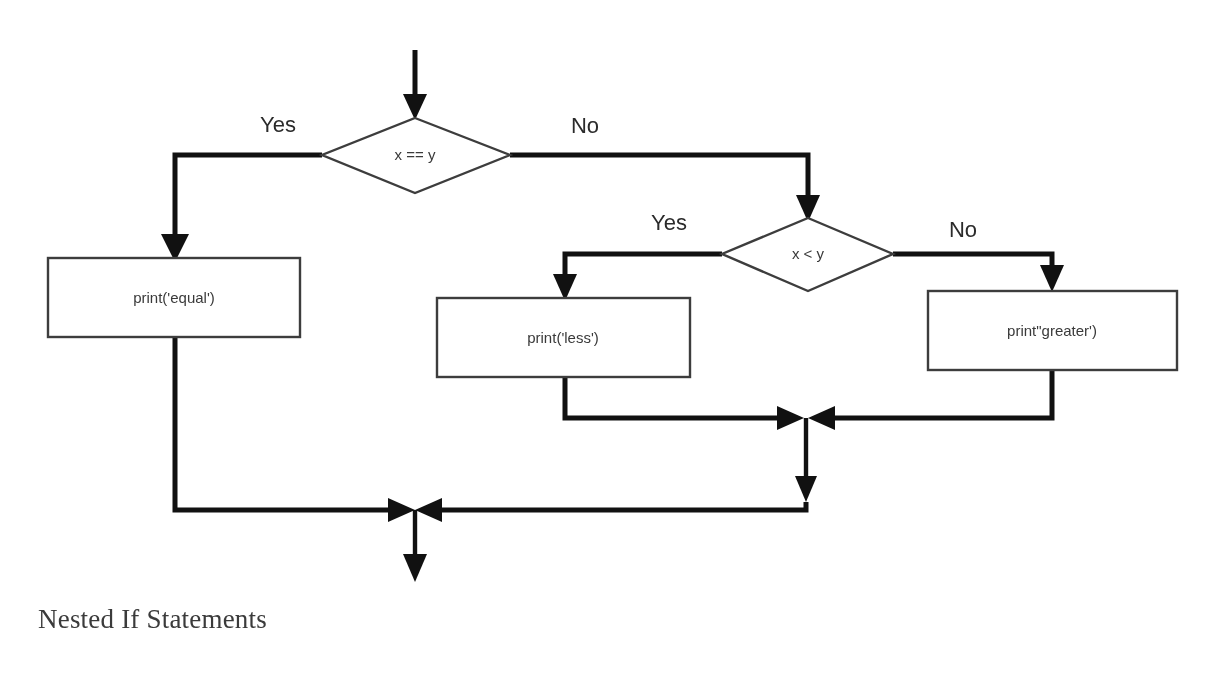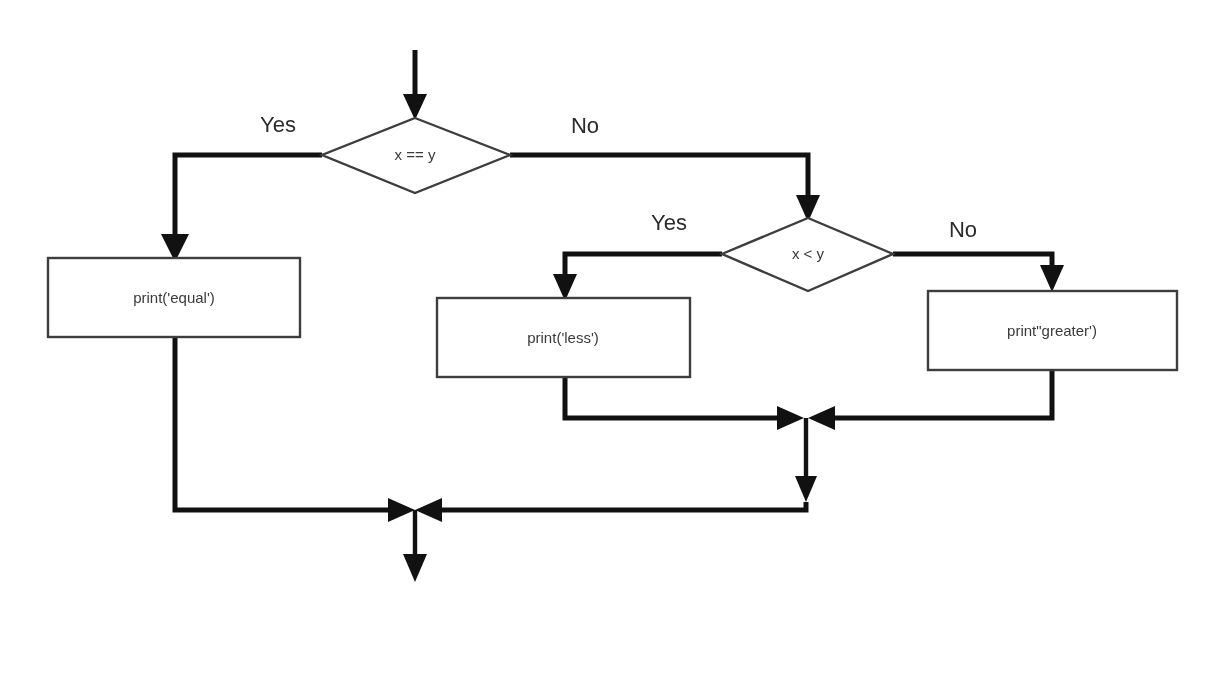--- a/index.html
+++ b/index.html
@@ -160,14 +160,15 @@
     <text class="branch-label" x="278" y="126">Yes</text>
 
     <text class="branch-label" x="585" y="127">No</text>
 
     <text class="branch-label" x="669" y="224">Yes</text>
 
     <text class="branch-label" x="963" y="231">No</text>
 
   </svg>
 
+  <div class="caption">Nested If Statements</div>
 
 </div>
 
 </body></html>

